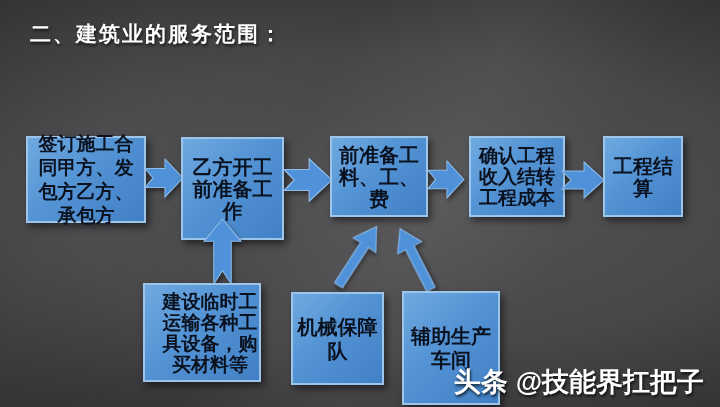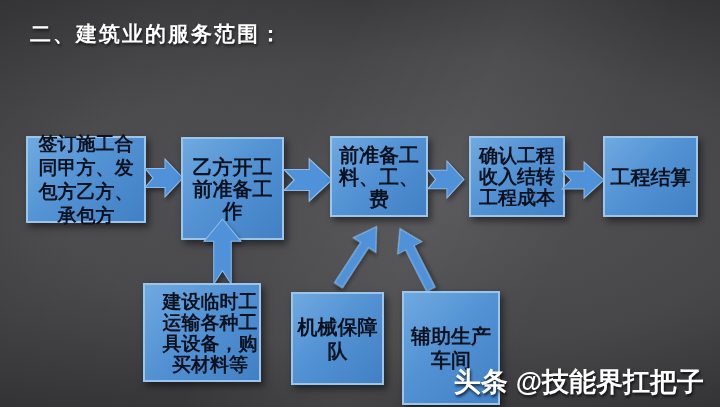--- a/index.html
+++ b/index.html
@@ -39,21 +39,21 @@
     font-weight: 700;
     background: linear-gradient(135deg, var(--box-fill-top,#6fa9e0) 0%, #5393d4 45%, var(--box-fill-bottom,#4180c4) 100%);
     border: 2px solid var(--box-border,#9dc5ea);
     box-shadow: 3px 4px 7px rgba(0,0,0,0.5);
   }
 
   .b1 { left: 26px;  top: 136px; width: 120px; height: 87px; font-size: 19px; line-height: 24px; }
   .b2 { left: 181px; top: 137px; width: 103px; height: 103px; font-size: 20px; line-height: 22px; }
   .b3 { left: 330px; top: 136px; width: 98px;  height: 81px; font-size: 20px; line-height: 22px; }
   .b4 { left: 463px; top: 136px; width: 96px;  height: 81px; font-size: 19px; line-height: 21px; margin-left: 6px; }
-  .b5 { left: 603px; top: 136px; width: 95px;  height: 81px; font-size: 20px; line-height: 22px; }
+  .b5 { left: 603px; top: 136px; width: 80px;  height: 81px; font-size: 20px; line-height: 22px; }
 
   .b6 { left: 143px; top: 283px; width: 118px; height: 99px; font-size: 19px; line-height: 21px; padding-left: 16px; }
   .b7 { left: 291px; top: 292px; width: 93px;  height: 93px; font-size: 20px; line-height: 24px; }
   .b8 { left: 402px; top: 291px; width: 98px;  height: 114px; font-size: 20px; line-height: 24px; }
 
   .arrow { position: absolute; overflow: visible; filter: drop-shadow(2px 3px 2px rgba(0,0,0,0.4)); }
   .arrow polygon {
     fill: var(--arrow-fill,#4f92d9);
     stroke: var(--arrow-border,#8fbce8);
     stroke-width: 1;

